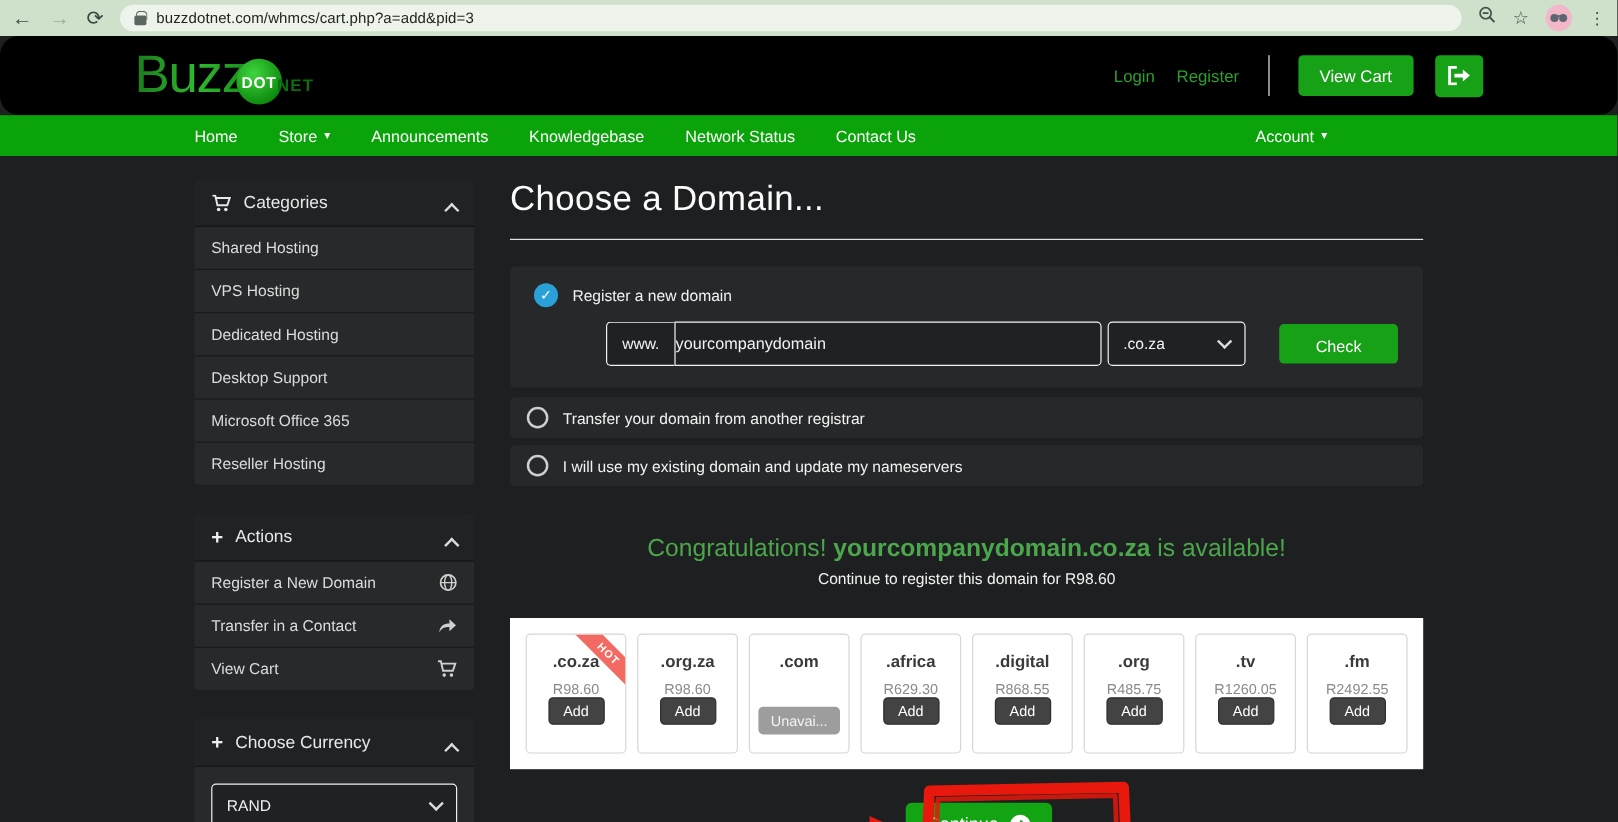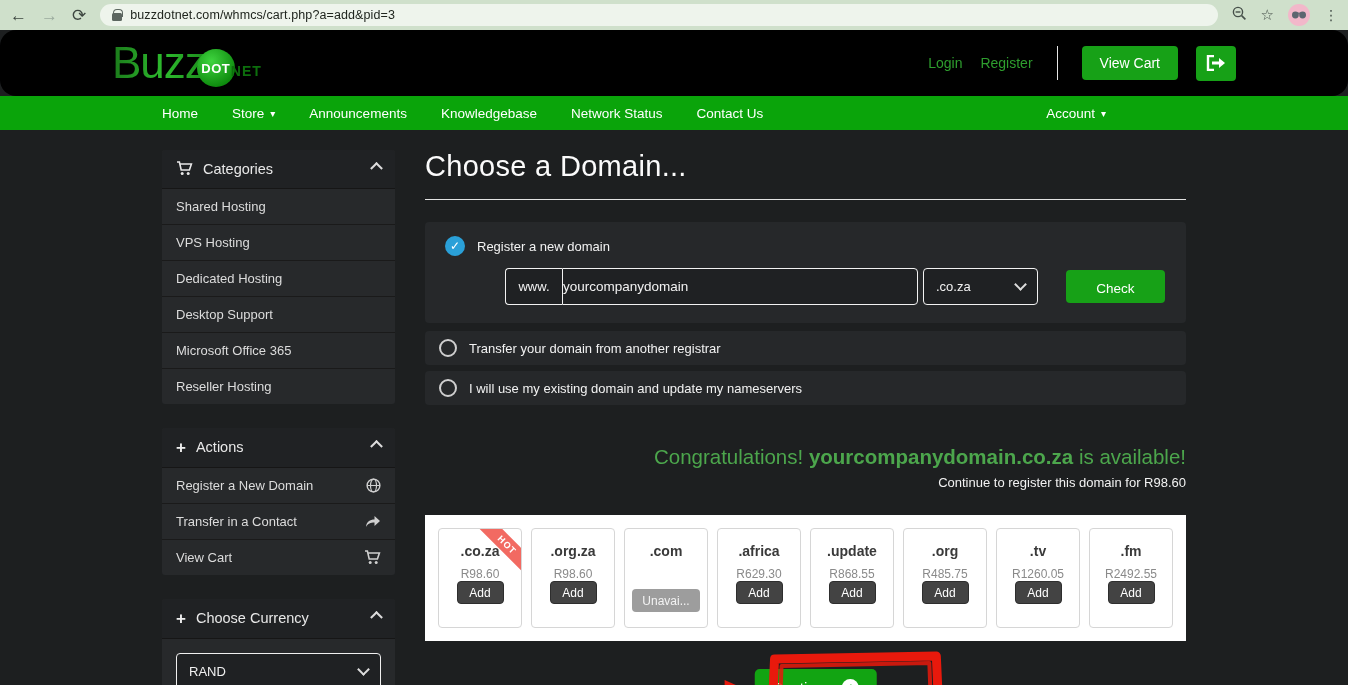--- a/index.html
+++ b/index.html
@@ -35,21 +35,21 @@
   
   .mainnav { height:34px; background:#0aa40a; display:flex; align-items:center; padding:0 162px; }
   .mainnav .nav-item { color:#fff; font-size:13.5px; margin-right:34px; cursor:pointer; display:flex; align-items:center; gap:6px; }
   .mainnav .nav-right { margin-left:auto; margin-right:80px; }
   .caret { font-size:10px; color:#fff; }
 
   
   .content { display:flex; padding:20px 162px 0 162px; gap:30px; }
   .sidebar { width:233px; flex-shrink:0; }
   .panel { background:#27292b; border-radius:3px; overflow:hidden; margin-bottom:24px; }
-  .panel-header { background:#202224; padding:11px 14px; display:flex; align-items:flex-start; gap:10px; color:#e8e8e8; font-size:14.5px; border-bottom:1px solid #161616; cursor:pointer; }
+  .panel-header { background:#202224; padding:11px 14px; display:flex; align-items:flex-end; gap:10px; color:#e8e8e8; font-size:14.5px; border-bottom:1px solid #161616; cursor:pointer; }
   .panel-header .spacer { flex:1; }
   .chev { width:9px; height:9px; border-left:2px solid #dcdcdc; border-top:2px solid #dcdcdc; transform:rotate(45deg) translate(2px,2px); }
   .chev-down { width:9px; height:9px; border-left:2px solid #dcdcdc; border-top:2px solid #dcdcdc; transform:rotate(225deg); margin-top:-4px; }
   .side-item { padding:10px 14px; color:#dcdcdc; font-size:13px; border-bottom:1px solid #1a1a1a; cursor:pointer; display:flex; align-items:center; }
   .side-item:last-child { border-bottom:none; }
   .side-item .spacer { flex:1; }
   .side-item svg { flex-shrink:0; }
   .plus-icon { font-size:17px; font-weight:bold; color:#efefef; line-height:1; }
   .currency-body { padding:14px; }
   .currency-select { height:36px; border:1px solid #f0f0f0; border-radius:4px; background:#1f2123; color:#f0f0f0; font-size:13px; display:flex; align-items:center; padding:0 12px; cursor:pointer; }
@@ -67,21 +67,21 @@
   .radio-label { color:#f2f2f2; font-size:13px; }
   .input-row { display:flex; align-items:center; margin:12px 0 0 60px; }
   .www-box { width:57px; height:37px; border:1px solid #f2f2f2; border-right:none; border-radius:4px 0 0 4px; background:#1f2123; color:#f2f2f2; font-size:13px; display:flex; align-items:center; justify-content:center; }
   .domain-input { width:356px; height:37px; border:1px solid #f2f2f2; border-radius:0 4px 4px 0; background:#1f2123; color:#f2f2f2; font-size:13.5px; padding:0 0; font-family:"Liberation Sans",sans-serif; outline:none; }
   .tld-select { width:115px; height:37px; margin-left:5px; border:1px solid #f2f2f2; border-radius:4px; background:#1f2123; color:#f2f2f2; font-size:13px; display:flex; align-items:center; padding:0 12px; cursor:pointer; }
   .tld-select .spacer { flex:1; }
   .check-btn { margin-left:28px; width:99px; height:33px; font-size:13.5px; padding:11px; }
 
   .option-row { background:#26282a; border-radius:4px; padding:8px 14px; margin-bottom:6px; display:flex; align-items:center; gap:12px; cursor:pointer; }
 
-  .congrats { text-align:right; margin-top:40px; }
+  .congrats { text-align:center; margin-top:40px; }
   .congrats-line { color:#4ca64c; font-size:20.5px; font-weight:300; }
   .congrats-line b { font-weight:bold; }
   .congrats-sub { color:#f2f2f2; font-size:13px; margin-top:6px; }
 
   .tld-row { background:#ffffff; margin-top:25px; padding:13px 10px; display:flex; justify-content:center; gap:9px; }
   .tld-card { position:relative; width:84px; height:100px; background:#fff; border:1px solid #d6d6d6; border-radius:4px; text-align:center; padding-top:14px; overflow:hidden; }
   .tld-name { font-size:14px; font-weight:bold; color:#3a3a3a; }
   .tld-price { font-size:12px; color:#8a8a8a; margin-top:8px; height:14px; }
   .add-btn { margin-top:0; width:47px; height:23px; background:#434343; color:#fff; border:1px solid #2e2e2e; border-radius:4px; font-size:12px; cursor:pointer; font-family:"Liberation Sans",sans-serif; }
   .unavail-btn { margin-top:8px; width:68px; height:23px; background:#9d9d9d; color:#f3f3f3; border:none; border-radius:4px; font-size:12px; font-family:"Liberation Sans",sans-serif; }
@@ -295,21 +295,21 @@
         <div class="tld-name">.com</div>
         <div class="tld-price"></div>
         <button class="unavail-btn">Unavai...</button>
       </div>
       <div class="tld-card">
         <div class="tld-name">.africa</div>
         <div class="tld-price">R629.30</div>
         <button class="add-btn">Add</button>
       </div>
       <div class="tld-card">
-        <div class="tld-name">.update</div>
+        <div class="tld-name">.digital</div>
         <div class="tld-price">R868.55</div>
         <button class="add-btn">Add</button>
       </div>
       <div class="tld-card">
         <div class="tld-name">.org</div>
         <div class="tld-price">R485.75</div>
         <button class="add-btn">Add</button>
       </div>
       <div class="tld-card">
         <div class="tld-name">.tv</div>

